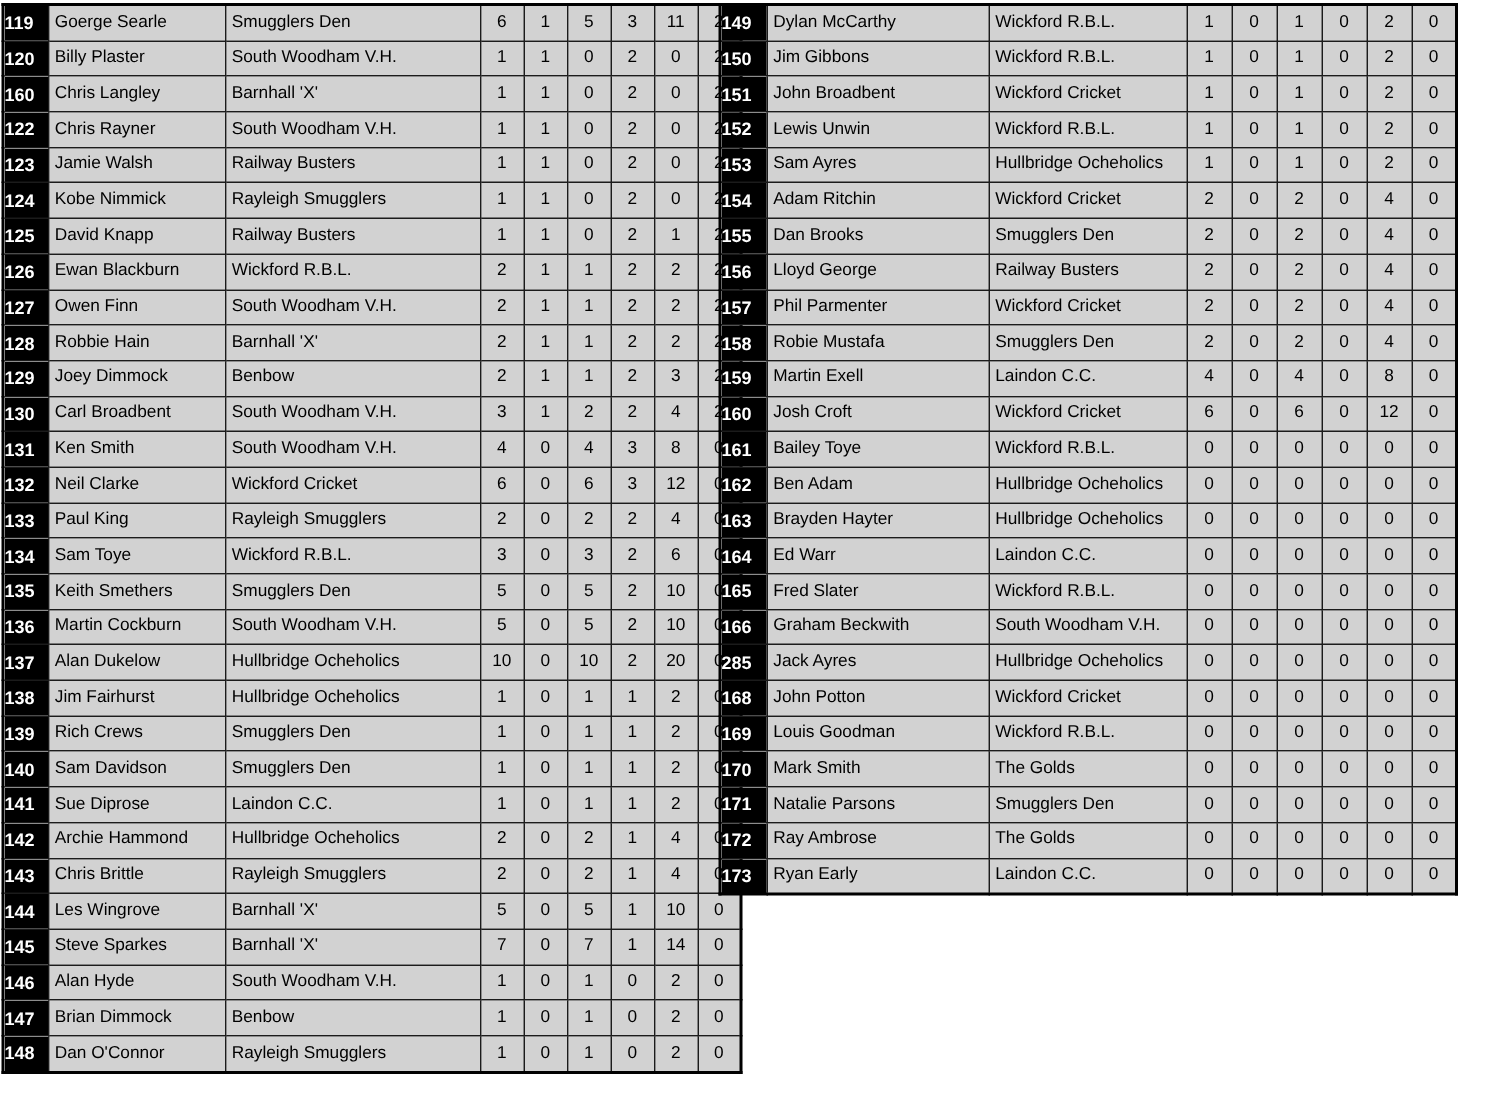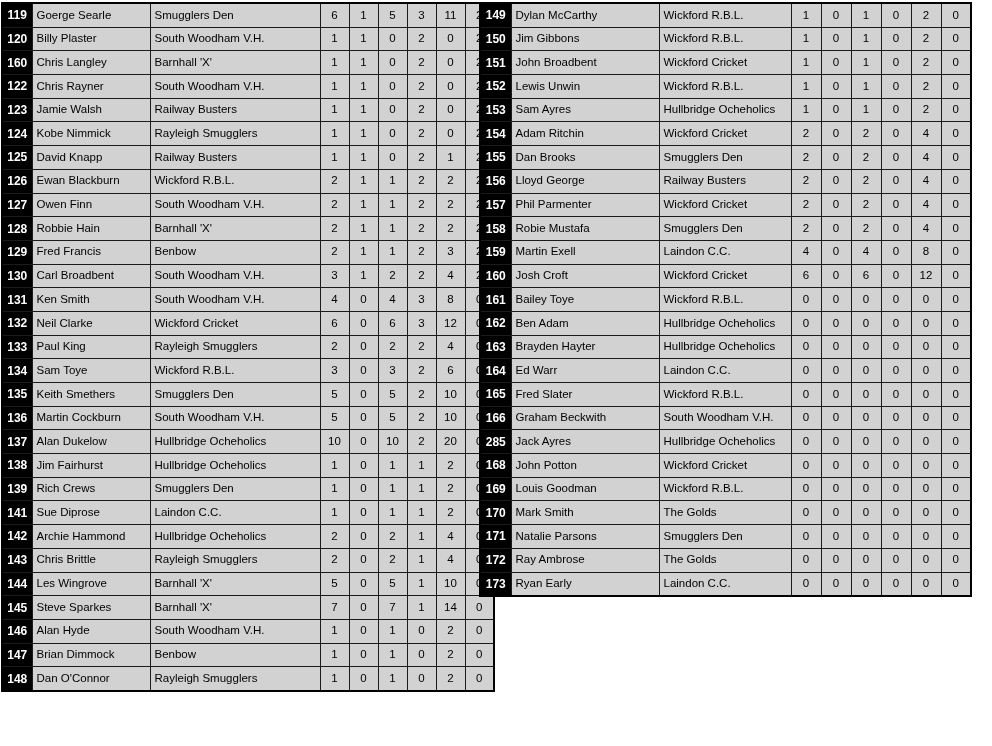--- a/index.html
+++ b/index.html
@@ -28,21 +28,20 @@
     background:#d2d2d2;
     overflow:hidden;
     white-space:nowrap;
     padding:0;
     vertical-align:middle;
   }
   .player-table td.id{
     background:#000000;
     color:#ffffff;
     font-weight:bold;
-    text-align:center;
     font-size:12px;
   }
   .player-table td.name,
   .player-table td.team{
     padding-left:4px;
     text-align:left;
   }
   .player-table td.stat{
     text-align:center;
   }
@@ -177,21 +176,21 @@
         <td class="team">Barnhall 'X'</td>
         <td class="stat">2</td>
         <td class="stat">1</td>
         <td class="stat">1</td>
         <td class="stat">2</td>
         <td class="stat">2</td>
         <td class="stat">2</td>
       </tr>
       <tr>
         <td class="id">129</td>
-        <td class="name">Fred Francis</td>
+        <td class="name">Joey Dimmock</td>
         <td class="team">Benbow</td>
         <td class="stat">2</td>
         <td class="stat">1</td>
         <td class="stat">1</td>
         <td class="stat">2</td>
         <td class="stat">3</td>
         <td class="stat">2</td>
       </tr>
       <tr>
         <td class="id">130</td>
@@ -288,20 +287,31 @@
         <td class="stat">1</td>
         <td class="stat">0</td>
         <td class="stat">1</td>
         <td class="stat">1</td>
         <td class="stat">2</td>
         <td class="stat">0</td>
       </tr>
       <tr>
         <td class="id">139</td>
         <td class="name">Rich Crews</td>
+        <td class="team">Smugglers Den</td>
+        <td class="stat">1</td>
+        <td class="stat">0</td>
+        <td class="stat">1</td>
+        <td class="stat">1</td>
+        <td class="stat">2</td>
+        <td class="stat">0</td>
+      </tr>
+      <tr>
+        <td class="id">140</td>
+        <td class="name">Sam Davidson</td>
         <td class="team">Smugglers Den</td>
         <td class="stat">1</td>
         <td class="stat">0</td>
         <td class="stat">1</td>
         <td class="stat">1</td>
         <td class="stat">2</td>
         <td class="stat">0</td>
       </tr>
       <tr>
         <td class="id">141</td>

